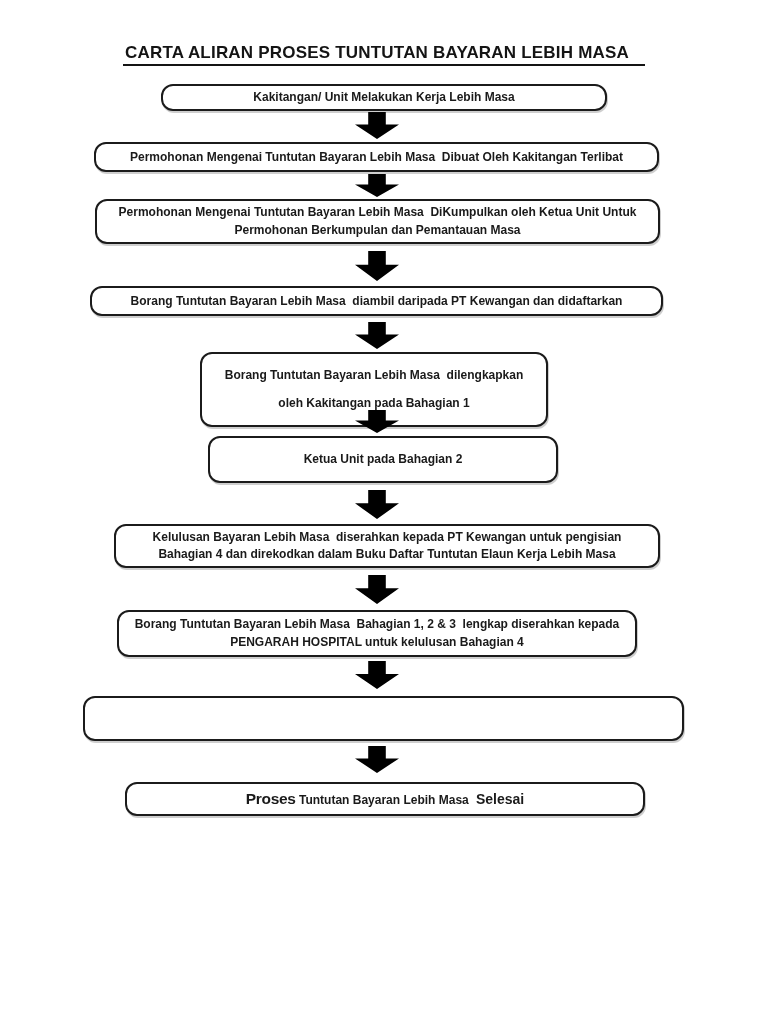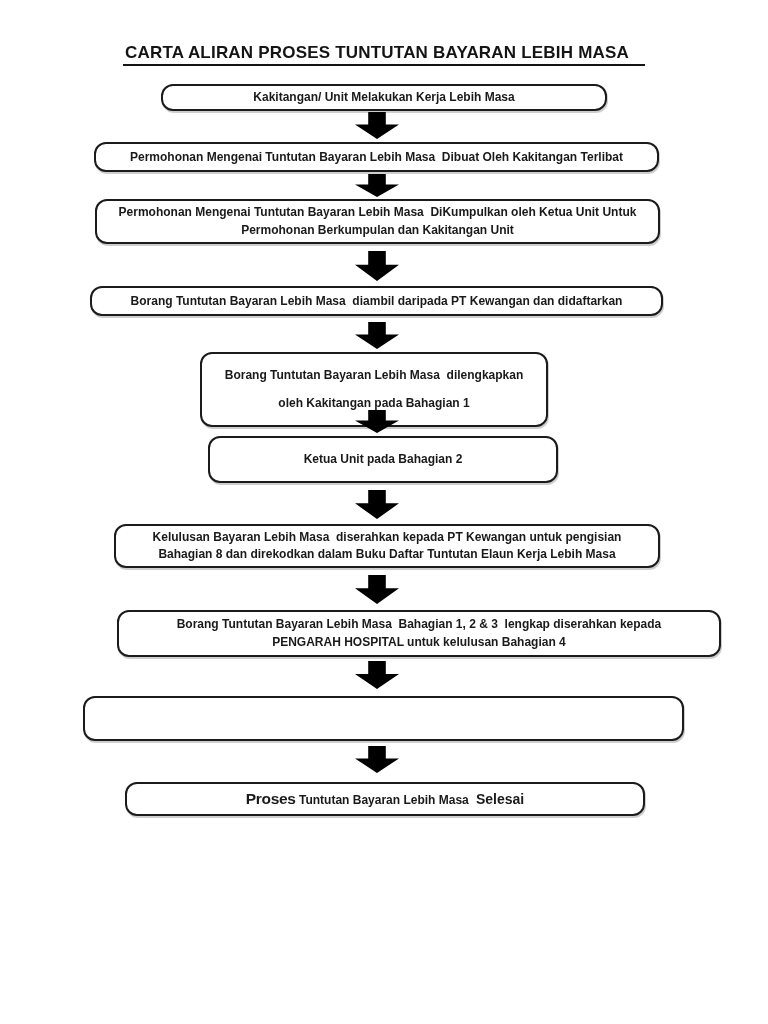--- a/index.html
+++ b/index.html
@@ -76,42 +76,42 @@
       <div class="flow-box" style="left: 161px; top: 84px; width: 446px; height: 27px;">
         <div class="flow-line">Kakitangan/ Unit Melakukan Kerja Lebih Masa</div>
       </div>
       <div class="flow-arrow" style="left: 355px; top: 112px; height: 27px;"></div>
       <div class="flow-box" style="left: 94px; top: 142px; width: 565px; height: 30px;">
         <div class="flow-line">Permohonan Mengenai Tuntutan Bayaran Lebih Masa  Dibuat Oleh Kakitangan Terlibat</div>
       </div>
       <div class="flow-arrow" style="left: 355px; top: 174px; height: 23px;"></div>
       <div class="flow-box" style="left: 95px; top: 199px; width: 565px; height: 45px;">
         <div class="flow-line">Permohonan Mengenai Tuntutan Bayaran Lebih Masa  DiKumpulkan oleh Ketua Unit Untuk</div>
-        <div class="flow-line">Permohonan Berkumpulan dan Kakitangan Unit</div>
+        <div class="flow-line">Permohonan Berkumpulan dan Pemantauan Masa</div>
       </div>
       <div class="flow-arrow" style="left: 355px; top: 251px; height: 30px;"></div>
       <div class="flow-box" style="left: 90px; top: 286px; width: 573px; height: 30px;">
         <div class="flow-line">Borang Tuntutan Bayaran Lebih Masa  diambil daripada PT Kewangan dan didaftarkan</div>
       </div>
       <div class="flow-arrow" style="left: 355px; top: 322px; height: 27px;"></div>
       <div class="flow-box" style="left: 200px; top: 352px; width: 348px; height: 75px;">
         <div class="flow-line">Borang Tuntutan Bayaran Lebih Masa  dilengkapkan</div>
         <div class="flow-line">oleh Kakitangan pada Bahagian 1</div>
       </div>
       <div class="flow-arrow" style="left: 355px; top: 410px; height: 23px;"></div>
       <div class="flow-box" style="left: 208px; top: 436px; width: 350px; height: 47px;">
         <div class="flow-line">Ketua Unit pada Bahagian 2</div>
       </div>
       <div class="flow-arrow" style="left: 355px; top: 490px; height: 29px;"></div>
       <div class="flow-box" style="left: 114px; top: 524px; width: 546px; height: 44px;">
         <div class="flow-line">Kelulusan Bayaran Lebih Masa  diserahkan kepada PT Kewangan untuk pengisian</div>
-        <div class="flow-line">Bahagian 8 dan direkodkan dalam Buku Daftar Tuntutan Elaun Kerja Lebih Masa</div>
+        <div class="flow-line">Bahagian 4 dan direkodkan dalam Buku Daftar Tuntutan Elaun Kerja Lebih Masa</div>
       </div>
       <div class="flow-arrow" style="left: 355px; top: 575px; height: 29px;"></div>
-      <div class="flow-box" style="left: 117px; top: 610px; width: 604px; height: 47px;">
+      <div class="flow-box" style="left: 117px; top: 610px; width: 520px; height: 47px;">
         <div class="flow-line">Borang Tuntutan Bayaran Lebih Masa  Bahagian 1, 2 &amp; 3  lengkap diserahkan kepada</div>
         <div class="flow-line">PENGARAH HOSPITAL untuk kelulusan Bahagian 4</div>
       </div>
       <div class="flow-arrow" style="left: 355px; top: 661px; height: 28px;"></div>
       <div class="flow-box tight" style="left: 83px; top: 696px; width: 601px; height: 45px;">
       </div>
       <div class="flow-arrow" style="left: 355px; top: 746px; height: 27px;"></div>
       <div class="flow-box" style="left: 125px; top: 782px; width: 520px; height: 34px;">
         <div class="flow-line"><span class="emph-large">Proses</span><span class="emph-normal"> Tuntutan Bayaran Lebih Masa </span><span class="emph-medium"> Selesai</span></div>
       </div>

